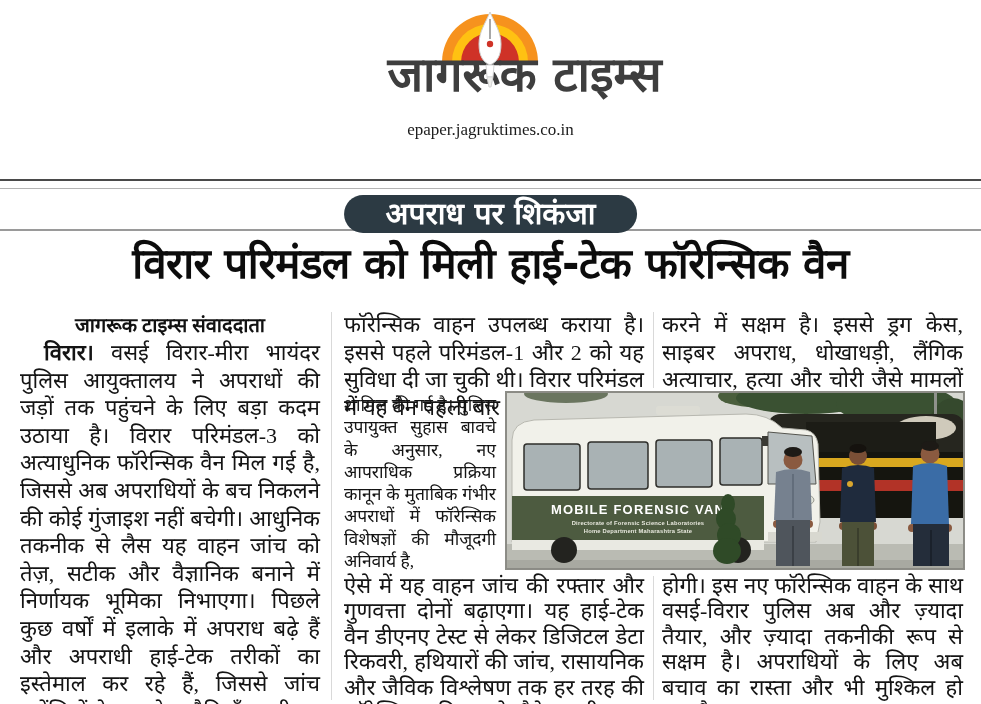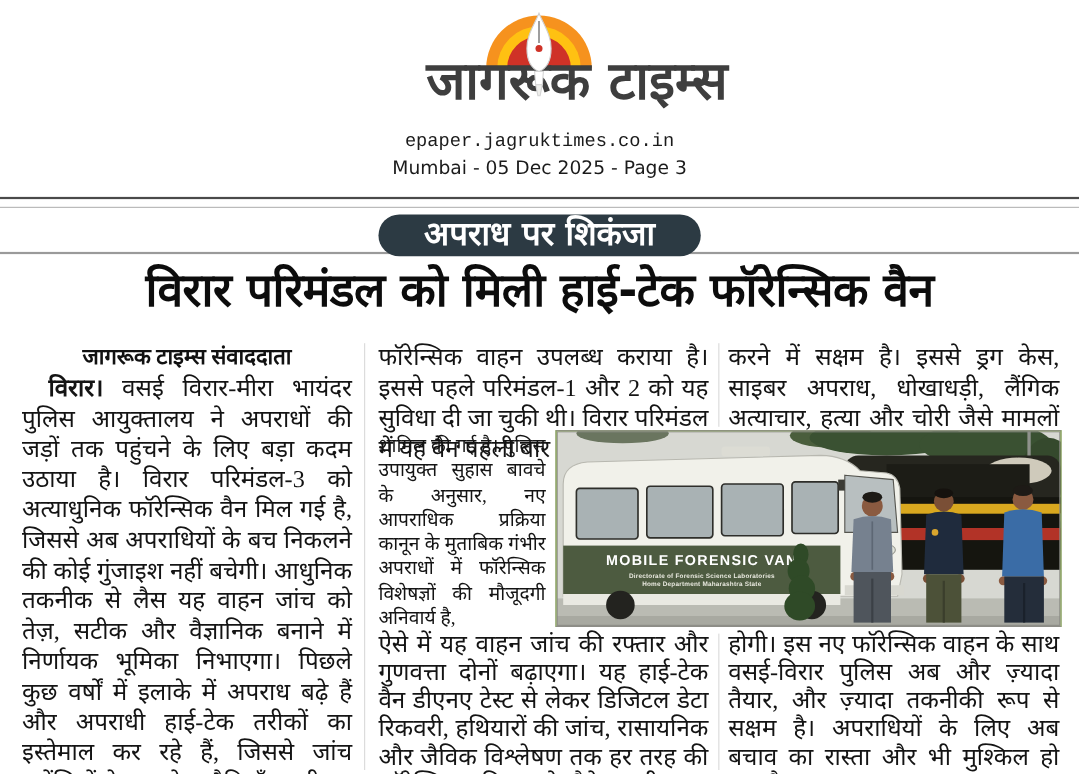--- a/index.html
+++ b/index.html
@@ -6,21 +6,21 @@
   .page{position:relative;width:981px;height:704px;background:#ffffff;overflow:hidden;
         font-family:"Liberation Serif",serif;color:#1a1a1a;}
 
   
   .arc-logo{position:absolute;left:441px;top:8px;width:98px;height:54px;z-index:1;}
   .nib-logo{position:absolute;left:474px;top:11px;width:32px;height:78px;z-index:3;}
   .masthead-title{position:absolute;left:0;top:44px;width:100%;text-align:center;
         font-family:"DejaVu Sans",sans-serif;font-weight:800;font-size:48px;line-height:60px;
         color:#3E3E3E;z-index:2;letter-spacing:0;padding-left:34px;}
   .masthead-website{position:absolute;left:0;top:120px;width:100%;text-align:center;
-        font-family:Liberation Mono, monospace;font-size:17px;color:#1b1b1b;}
+        font-family:Liberation Serif, serif;font-size:17px;color:#1b1b1b;}
   .masthead-dateline{position:absolute;left:0;top:143px;width:100%;text-align:center;
         font-family:"DejaVu Sans",sans-serif;font-size:17px;color:#1b1b1b;}
 
   .rule-dark{position:absolute;left:0;top:179px;width:981px;height:2px;background:#4a4a4a;}
   .rule-light{position:absolute;left:0;top:188px;width:981px;height:1px;background:#b4b4b4;}
   .rule-kicker{position:absolute;left:0;top:229px;width:981px;height:2px;background:#9a9a9a;z-index:0;}
 
   .kicker-badge{position:absolute;left:50%;top:195px;transform:translateX(-50%);
         background:#2C3A43;color:#ffffff;border-radius:21px;padding:5px 42px;
         font-family:"DejaVu Sans",sans-serif;font-weight:700;font-size:30px;line-height:28px;
@@ -42,21 +42,21 @@
   .col3-seg1{left:662px;top:311px;width:301px;}
   .col3-seg2{left:662px;top:573px;width:301px;line-height:25.4px;}
 
   .vrule{position:absolute;width:1px;background:#d9d9d9;}
   .vrule1{left:331px;top:312px;height:388px;}
   .vrule2a{left:653px;top:312px;height:76px;}
   .vrule2b{left:653px;top:576px;height:124px;}
 
   
   .photo{position:absolute;left:505px;top:391px;width:458px;height:177px;
-        border:1px solid #8d8d87;box-sizing:content-box;background:#84cc16;}
+        border:1px solid #8d8d87;box-sizing:content-box;background:#a3a3a3;}
   .photo svg{display:block;}
   .van-title{font-family:"Liberation Sans",sans-serif;font-weight:700;font-size:13px;
         letter-spacing:1.2px;fill:#ffffff;}
   .van-sub{font-family:"Liberation Sans",sans-serif;font-weight:700;font-size:5.8px;
         letter-spacing:0.2px;fill:#e9e9df;}
 </style>
 </head>
 <body>
 
 <div class="page">
@@ -71,21 +71,20 @@
 
   <svg class="nib-logo" viewBox="0 0 32 78">
     <path d="M16,1 C11,13 5,21 5,33 C5,45 9,51 16,54 C23,51 27,45 27,33 C27,21 21,13 16,1 Z" fill="#ffffff" stroke="#cfcfcf" stroke-width="1"></path>
     <line x1="16" y1="8" x2="16" y2="28" stroke="#8a8a8a" stroke-width="1.5"></line>
     <circle cx="16" cy="33" r="3.2" fill="#CF3227"></circle>
     <path d="M12,54 L20,54 L19,66 L13,66 Z" fill="#ffffff" stroke="#d5d5d5" stroke-width="1"></path>
     <path d="M13,66 L19,66 L17,76 L15,76 Z" fill="#efefec" stroke="#d5d5d5" stroke-width="1"></path>
   </svg>
 
   <div class="masthead-website">epaper.jagruktimes.co.in</div>
-  <div class="masthead-dateline">Mumbai - 05 Dec 2025 - Page 3</div>
 
   <div class="rule-dark"></div>
   <div class="rule-light"></div>
   <div class="rule-kicker"></div>
 
   <div class="kicker-badge">अपराध पर शिकंजा</div>
 
   <div class="headline">विरार परिमंडल को मिली हाई-टेक फॉरेन्सिक वैन</div>
 
   <div class="vrule vrule1"></div>

